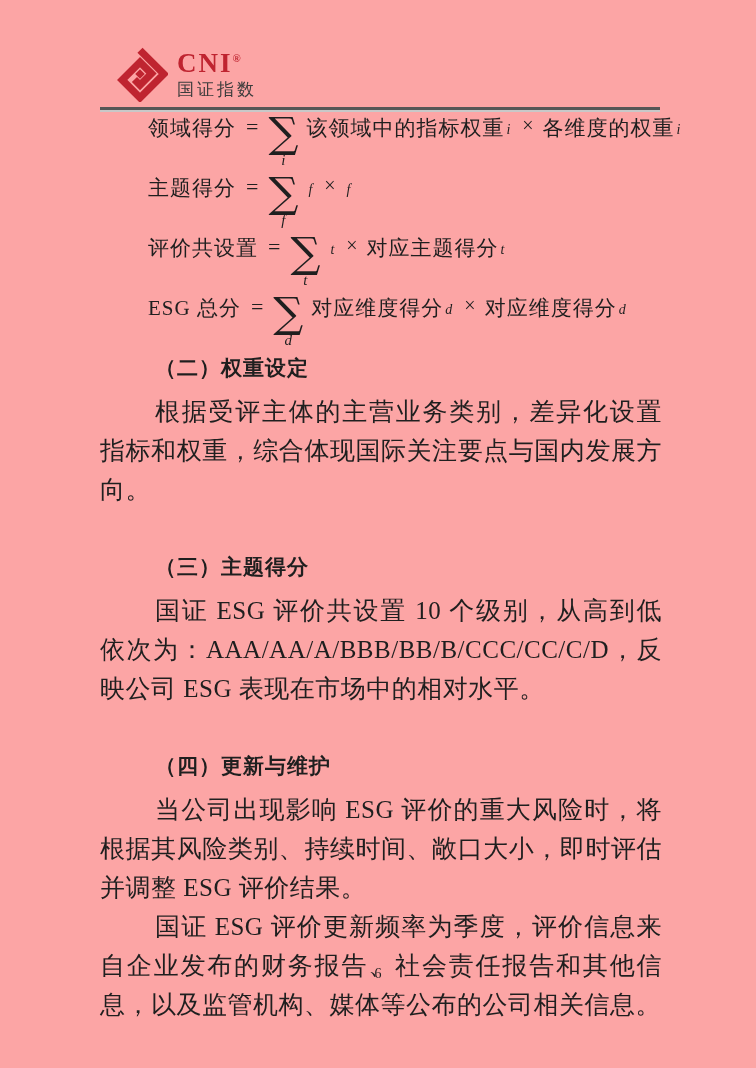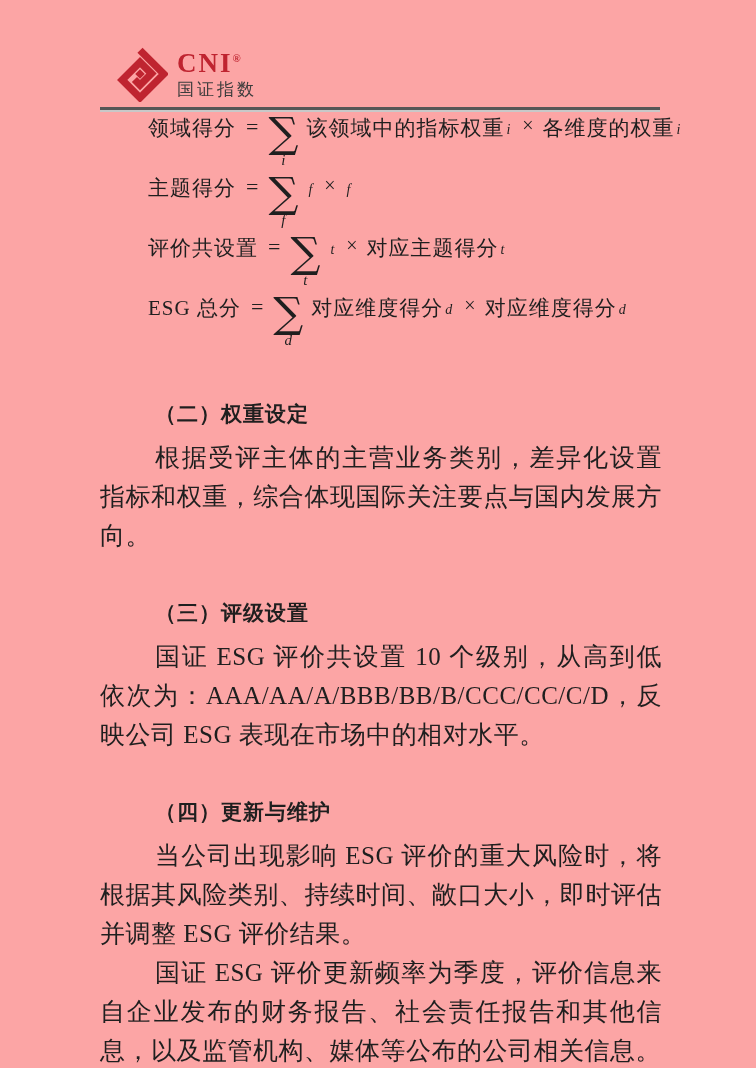--- a/index.html
+++ b/index.html
@@ -82,21 +82,21 @@
     margin:0 0 10px 0;
     letter-spacing:1px;
   }
   .section-para{
     font-size:25px;line-height:39px;
     text-align:justify;
     text-indent:55px;
     margin:0;
     letter-spacing:0.5px;
   }
-  .sec-gap-1{margin-top:46px;}
+  .sec-gap-1{}
   .sec-gap{margin-top:44px;}
   .para-gap{margin-top:10px;}
   
   .footer{
     position:absolute;left:0;right:0;top:966px;
     text-align:center;
     font-size:14px;color:#222;
   }
 </style>
 </head>
@@ -178,21 +178,21 @@
   </div>
 
   <div class="body-text">
 
     <div class="section sec-gap-1">
       <h3 class="section-title">（二）权重设定</h3>
       <p class="section-para">根据受评主体的主营业务类别，差异化设置指标和权重，综合体现国际关注要点与国内发展方向。</p>
     </div>
 
     <div class="section sec-gap">
-      <h3 class="section-title">（三）评级设置</h3>
+      <h3 class="section-title">（三）主题得分</h3>
       <p class="section-para">国证 ESG 评价共设置 10 个级别，从高到低依次为：AAA/AA/A/BBB/BB/B/CCC/CC/C/D，反映公司 ESG 表现在市场中的相对水平。</p>
     </div>
 
     <div class="section sec-gap">
       <h3 class="section-title">（四）更新与维护</h3>
       <p class="section-para para-gap">当公司出现影响 ESG 评价的重大风险时，将根据其风险类别、持续时间、敞口大小，即时评估并调整 ESG 评价结果。</p>
       <p class="section-para">国证 ESG 评价更新频率为季度，评价信息来自企业发布的财务报告、社会责任报告和其他信息，以及监管机构、媒体等公布的公司相关信息。</p>
     </div>
 
   </div>

